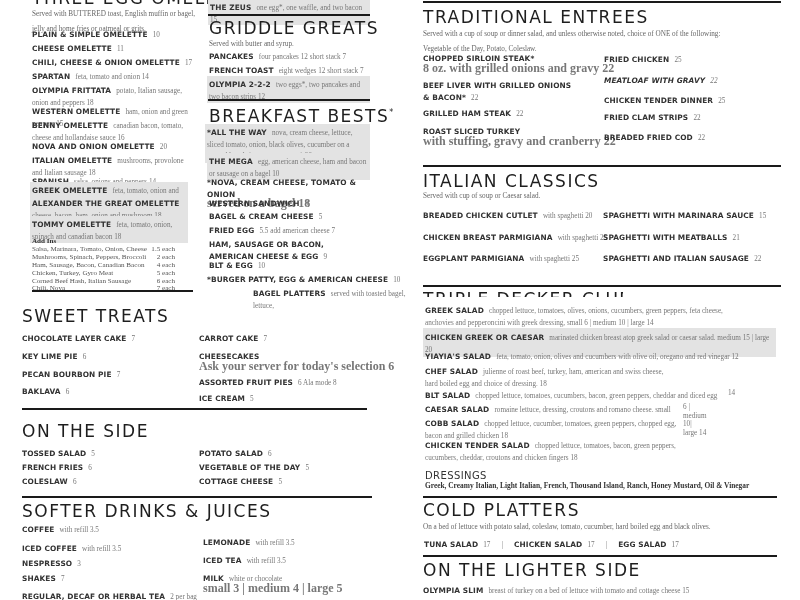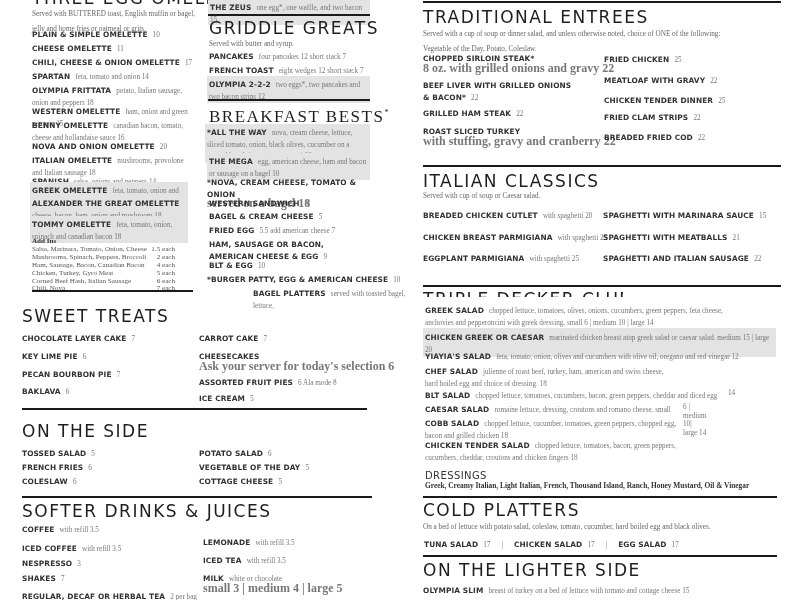--- a/index.html
+++ b/index.html
@@ -77,21 +77,21 @@
   <div class="item hl" style="left:8px;top:0;width:162px;padding:1px 2px;"><span class="name">THE ZEUS</span> <span class="det">one egg*, one waffle, and two bacon 15</span></div>
   <div class="rule" style="left:8px;top:14px;width:162px;"></div>
 
   <div class="abs h" style="left:9px;top:18px;">GRIDDLE GREATS</div>
   <div class="abs desc" style="left:9px;top:37px;">Served with butter and syrup.</div>
   <div class="item" style="left:9px;top:50px;"><span class="name">PANCAKES</span> <span class="det">four pancakes 12   short stack 7</span></div>
   <div class="item" style="left:9px;top:64px;"><span class="name">FRENCH TOAST</span> <span class="det">eight wedges 12   short stack 7</span></div>
   <div class="item hl wrap" style="left:7px;top:76px;width:163px;padding:2px;"><span class="name">OLYMPIA 2-2-2</span> <span class="det">two eggs*, two pancakes and two bacon strips 12</span></div>
   <div class="rule" style="left:8px;top:99px;width:162px;"></div>
 
-  <div class="abs h" style="left:9px;top:103px;font-family:Liberation Serif, serif;"><span>BREAKFAST BESTS</span><sup style="font-size:8px;">*</sup></div>
+  <div class="abs h" style="left:9px;top:103px;"><span>BREAKFAST BESTS</span><sup style="font-size:8px;">*</sup></div>
   <div class="item hl wrap" style="left:5px;top:124px;width:165px;padding:2px;"><span class="name">*ALL THE WAY</span> <span class="det">nova, cream cheese, lettuce, sliced tomato, onion, black olives, cucumber on a toasted bagel, (capers on request)  20</span></div>
   <div class="item hl wrap" style="left:7px;top:153px;width:163px;padding:2px;"><span class="name">THE MEGA</span> <span class="det">egg, american cheese, ham and bacon or sausage on a bagel 10</span></div>
   <div class="item wrap" style="left:7px;top:176px;width:165px;"><span class="name">*NOVA, CREAM CHEESE, TOMATO &amp; ONION</span> <span class="sub">served on a bagel  18</span></div>
   <div class="item" style="left:9px;top:197px;"><span class="name">WESTERN SANDWICH</span> <span class="det">9</span></div>
   <div class="item" style="left:9px;top:210px;"><span class="name">BAGEL &amp; CREAM CHEESE</span> <span class="det">5</span></div>
   <div class="item" style="left:9px;top:224px;"><span class="name">FRIED EGG</span> <span class="det">5.5   add american cheese  7</span></div>
   <div class="item wrap" style="left:9px;top:238px;width:155px;"><span class="name">HAM, SAUSAGE OR BACON, AMERICAN CHEESE &amp; EGG</span> <span class="det">9</span></div>
   <div class="item" style="left:9px;top:259px;"><span class="name">BLT &amp; EGG</span> <span class="det">10</span></div>
   <div class="item" style="left:7px;top:273px;"><span class="name">*BURGER PATTY, EGG &amp; AMERICAN CHEESE</span> <span class="det">10</span></div>
   <div class="item" style="left:9px;top:287px;padding-left:44px;"><span class="name">BAGEL PLATTERS</span> <span class="det">served with toasted bagel, lettuce,</span></div>
@@ -139,21 +139,21 @@
 <div class="abs" style="left:415px;top:0;width:385px;height:600px;">
   <div class="rule" style="left:8px;top:1px;width:358px;"></div>
   <div class="abs h" style="left:8px;top:7px;">TRADITIONAL ENTREES</div>
   <div class="abs desc" style="left:8px;top:27px;width:320px;">Served with a cup of soup or dinner salad, and unless otherwise noted, choice of ONE of the following: Vegetable of the Day, Potato, Coleslaw.</div>
   <div class="item" style="left:8px;top:52px;"><span class="name">CHOPPED SIRLOIN STEAK*</span><span class="sub">8 oz. with grilled onions and gravy  22</span></div>
   <div class="item wrap" style="left:8px;top:79px;width:150px;"><span class="name">BEEF LIVER WITH GRILLED ONIONS &amp; BACON*</span> <span class="det">22</span></div>
   <div class="item" style="left:8px;top:107px;"><span class="name">GRILLED HAM STEAK</span> <span class="det">22</span></div>
   <div class="item" style="left:8px;top:125px;"><span class="name">ROAST SLICED TURKEY</span><span class="sub">with stuffing, gravy and cranberry  22</span></div>
 
   <div class="item" style="left:189px;top:53px;"><span class="name">FRIED CHICKEN</span> <span class="det">25</span></div>
-  <div class="item" style="left:189px;top:74px;"><span class="name">MEATLOAF WITH GRAVY</span> <span class="det">22</span></div>
+  <div class="item" style="left:189px;top:74px;font-style:italic;"><span class="name">MEATLOAF WITH GRAVY</span> <span class="det">22</span></div>
   <div class="item" style="left:189px;top:94px;"><span class="name">CHICKEN TENDER DINNER</span> <span class="det">25</span></div>
   <div class="item" style="left:189px;top:111px;"><span class="name">FRIED CLAM STRIPS</span> <span class="det">22</span></div>
   <div class="item" style="left:189px;top:131px;"><span class="name">BREADED FRIED COD</span> <span class="det">22</span></div>
   <div class="rule" style="left:8px;top:165px;width:358px;"></div>
 
   <div class="abs h" style="left:8px;top:171px;">ITALIAN CLASSICS</div>
   <div class="abs desc" style="left:8px;top:189px;">Served with cup of soup or Caesar salad.</div>
   <div class="item" style="left:8px;top:209px;"><span class="name">BREADED CHICKEN CUTLET</span> <span class="det">with spaghetti 20</span></div>
   <div class="item" style="left:8px;top:231px;"><span class="name">CHICKEN BREAST PARMIGIANA</span> <span class="det">with spaghetti 25</span></div>
   <div class="item" style="left:8px;top:252px;"><span class="name">EGGPLANT PARMIGIANA</span> <span class="det">with spaghetti 25</span></div>

